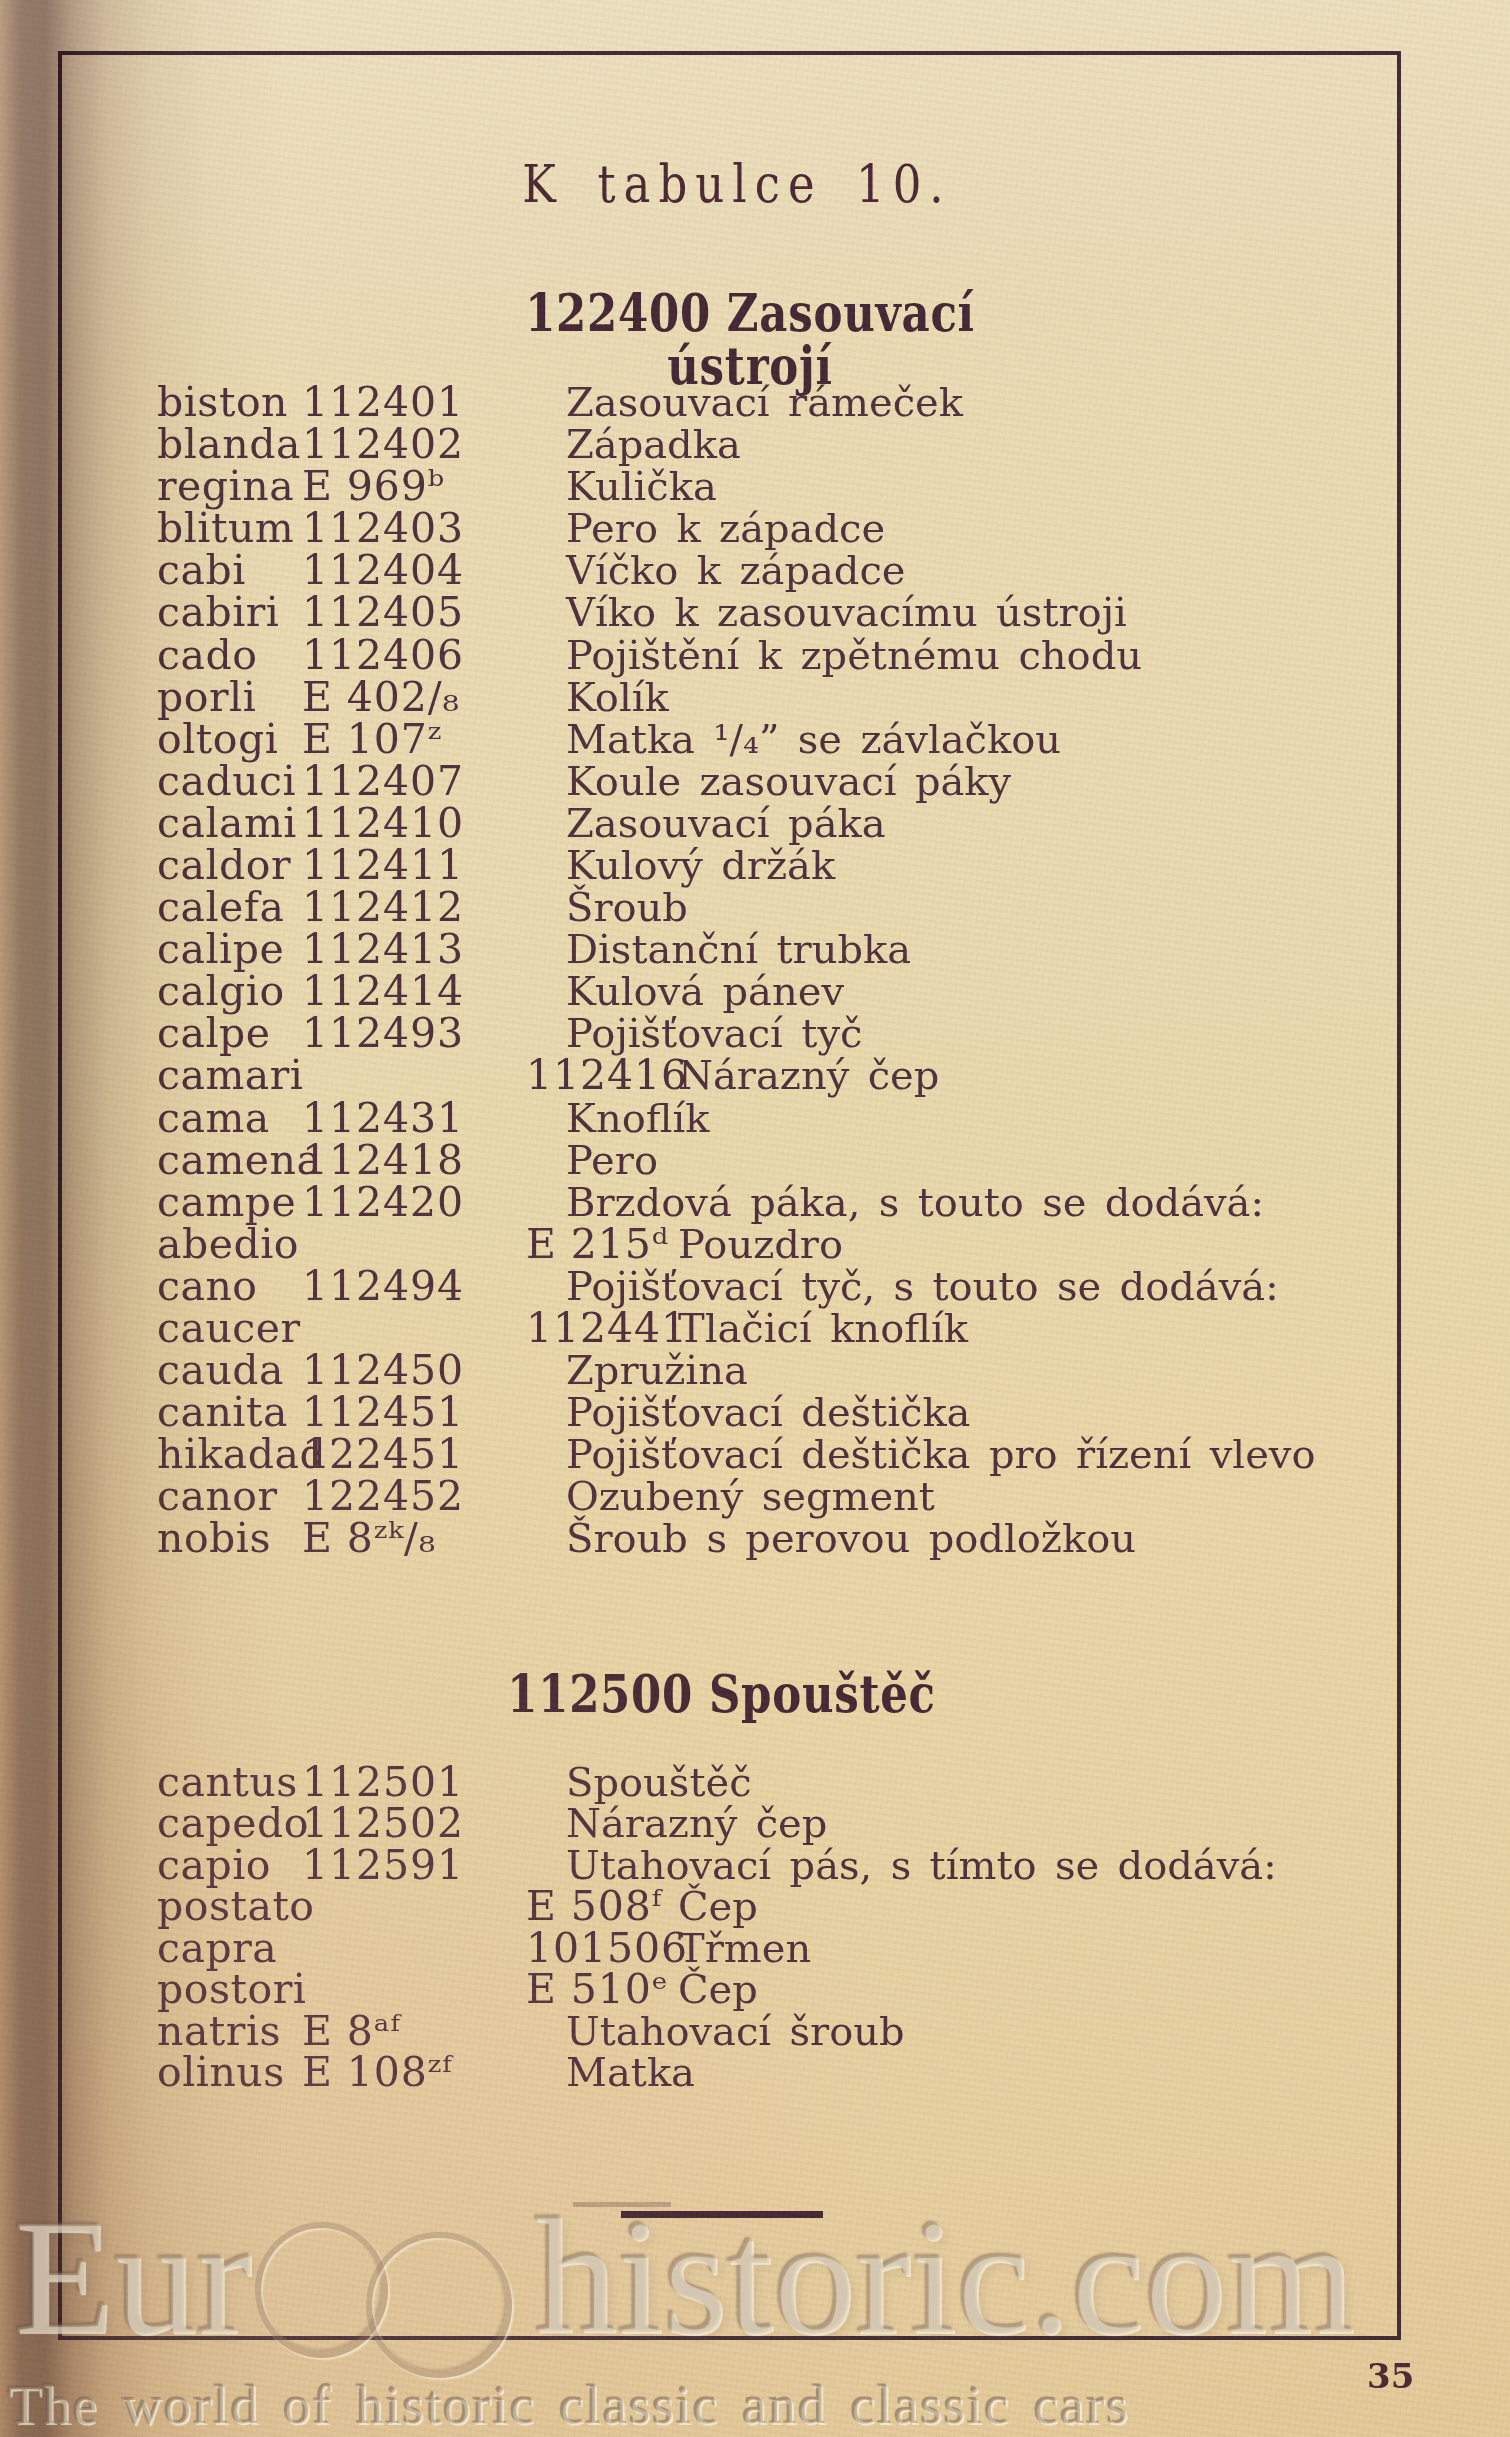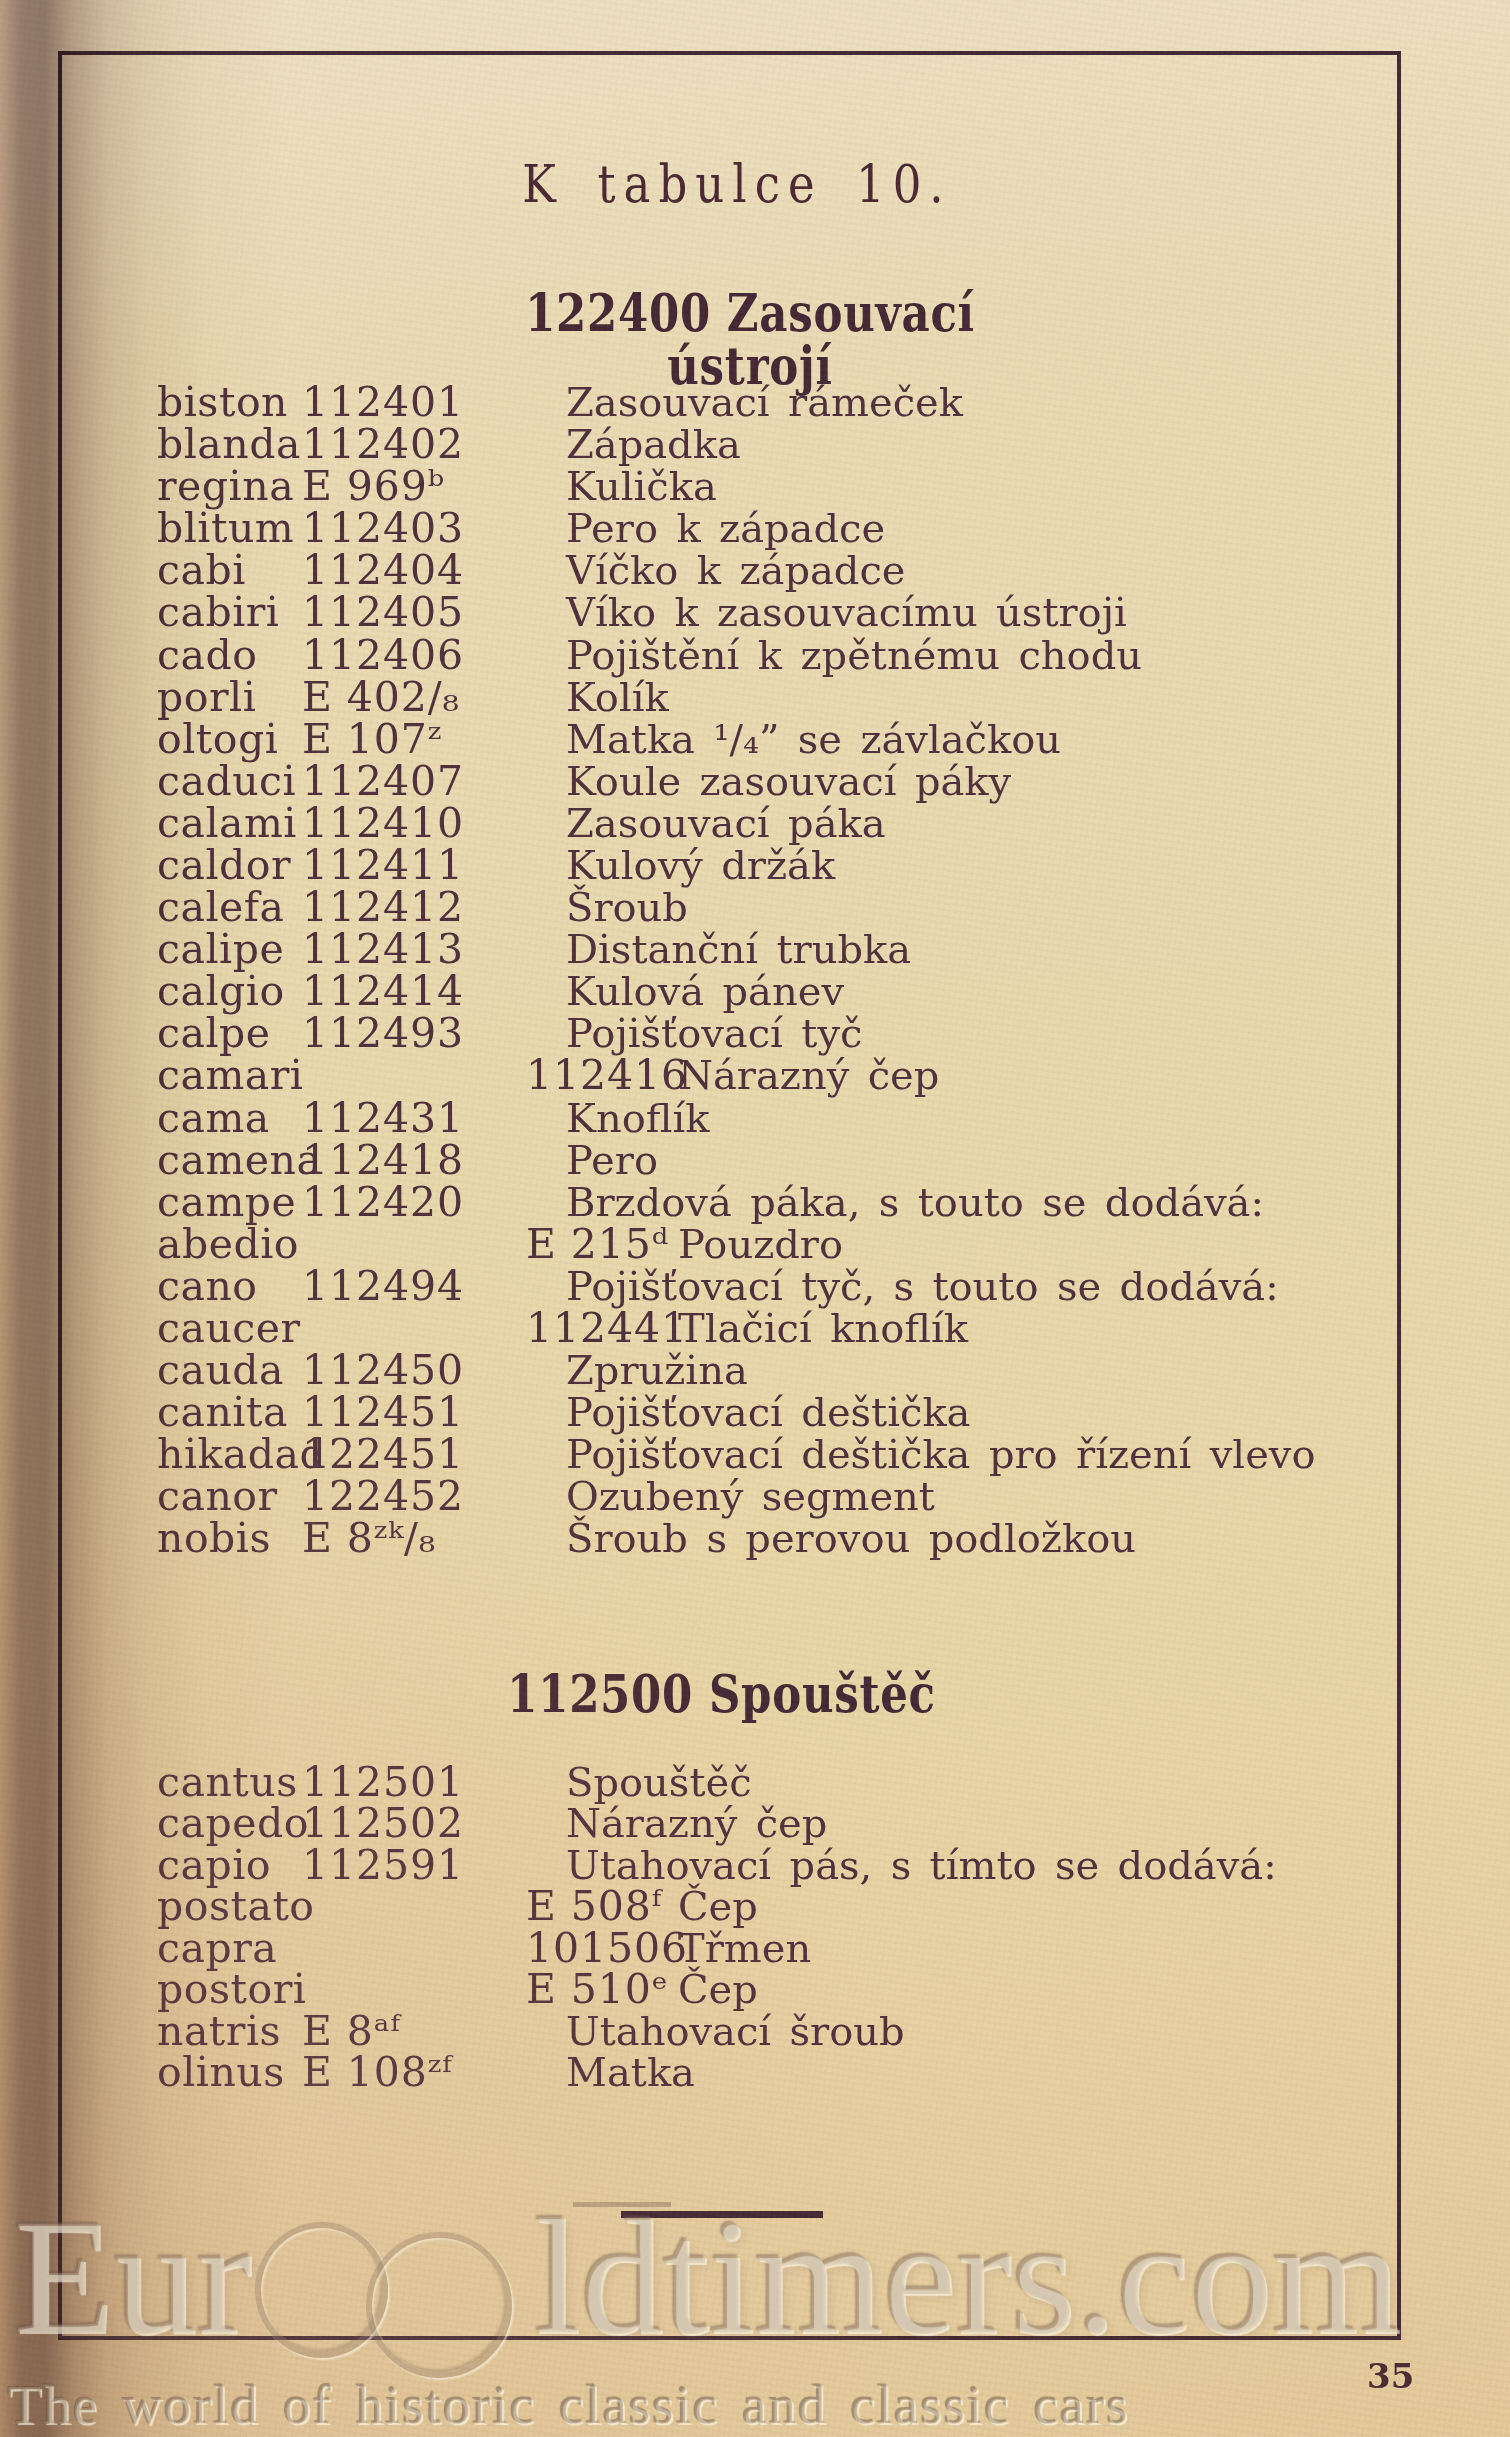--- a/index.html
+++ b/index.html
@@ -291,21 +291,21 @@
   <div class="divider"></div>
 
   <div class="pagenum">35</div>
 
   <div class="wm-big">
     <span>Eur</span>
     <span class="wm-logo">
       <i class="wheel w1"></i>
       <i class="wheel w2"></i>
     </span>
-    <span>ldtimers.com</span>
+    <span>historic.com</span>
   </div>
 
   <div class="wm-tagline">The world of historic classic and classic cars</div>
 
   <div class="spine"></div>
 
 </div>
 
 
 </body></html>

